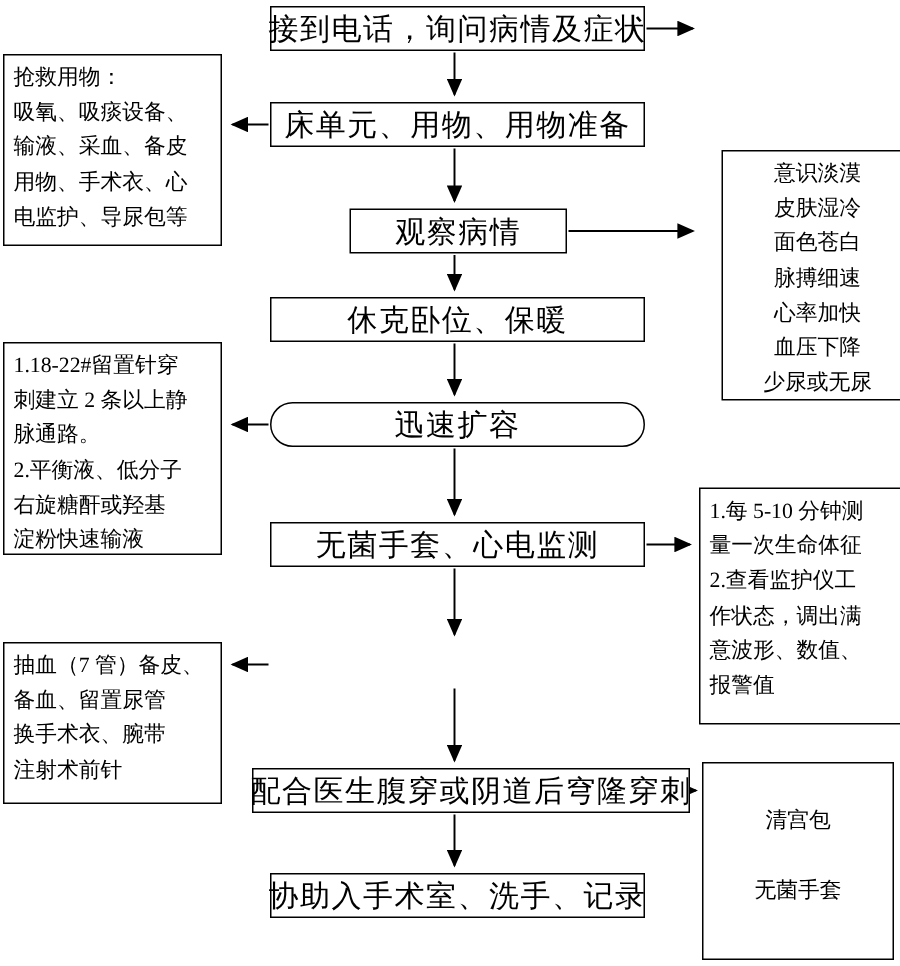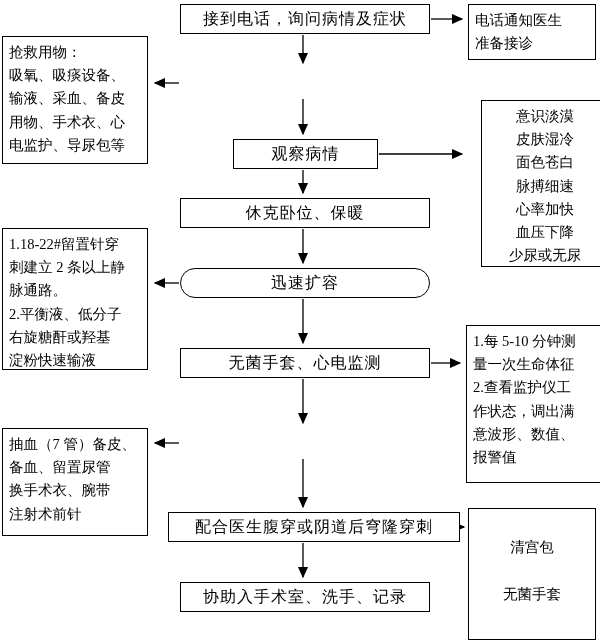--- a/index.html
+++ b/index.html
@@ -21,21 +21,21 @@
   .box {
     position: absolute;
     border: 1px solid #000000;
     background: #ffffff;
     box-sizing: border-box;
   }
   .main-box {
     display: flex;
     align-items: center;
     justify-content: center;
-    font-size: 16px;
+    font-size: 20px;
     letter-spacing: 1px;
     white-space: nowrap;
   }
   .side-box {
     font-size: 14.5px;
     line-height: 1.6;
     padding: 4px 6px;
     white-space: pre-line;
   }
   .side-box.center {
@@ -76,20 +76,21 @@
       <line x1="179" y1="83" x2="155" y2="83" marker-end="url(#ah)"></line>
       <line x1="379" y1="154" x2="462" y2="154" marker-end="url(#ah)"></line>
       <line x1="179" y1="283" x2="155" y2="283" marker-end="url(#ah)"></line>
       <line x1="431" y1="363" x2="460" y2="363" marker-end="url(#ah)"></line>
       <line x1="179" y1="443" x2="155" y2="443" marker-end="url(#ah)"></line>
       <line x1="459" y1="527" x2="464" y2="527" marker-end="url(#ah)"></line>
     </g>
   </svg>
 
   <div class="box main-box" style="left:180px; top:4px;   width:250px; height:30px;">接到电话，询问病情及症状</div>
+  <div class="box main-box" style="left:180px; top:68px;  width:250px; height:30px;">床单元、用物、用物准备</div>
   <div class="box main-box" style="left:233px; top:139px; width:145px; height:30px;">观察病情</div>
   <div class="box main-box" style="left:180px; top:198px; width:250px; height:30px;">休克卧位、保暖</div>
   <div class="box main-box" style="left:180px; top:268px; width:250px; height:30px;border-radius:15px;">迅速扩容</div>
   <div class="box main-box" style="left:180px; top:348px; width:250px; height:30px;">无菌手套、心电监测</div>
   <div class="box main-box" style="left:168px; top:512px; width:292px; height:30px;">配合医生腹穿或阴道后穹隆穿刺</div>
   <div class="box main-box" style="left:180px; top:582px; width:250px; height:30px;">协助入手术室、洗手、记录</div>
 
   <div class="box side-box" style="left:2px; top:36px;  width:146px; height:128px;">抢救用物：
 吸氧、吸痰设备、
 输液、采血、备皮
@@ -99,22 +100,20 @@
 刺建立 2 条以上静
 脉通路。
 2.平衡液、低分子
 右旋糖酐或羟基
 淀粉快速输液</div>
   <div class="box side-box" style="left:2px; top:428px; width:146px; height:108px;">抽血（7 管）备皮、
 备血、留置尿管
 换手术衣、腕带
 注射术前针</div>
 
-  <div class="box side-box" style="left:468px; top:4px;   width:128px; height:56px;">电话通知医生
-准备接诊</div>
   <div class="box side-box center" style="left:481px; top:100px; width:128px; height:167px;">意识淡漠
 皮肤湿冷
 面色苍白
 脉搏细速
 心率加快
 血压下降
 少尿或无尿</div>
   <div class="box side-box" style="left:466px; top:325px; width:151px; height:158px;">1.每 5-10 分钟测
 量一次生命体征
 2.查看监护仪工

